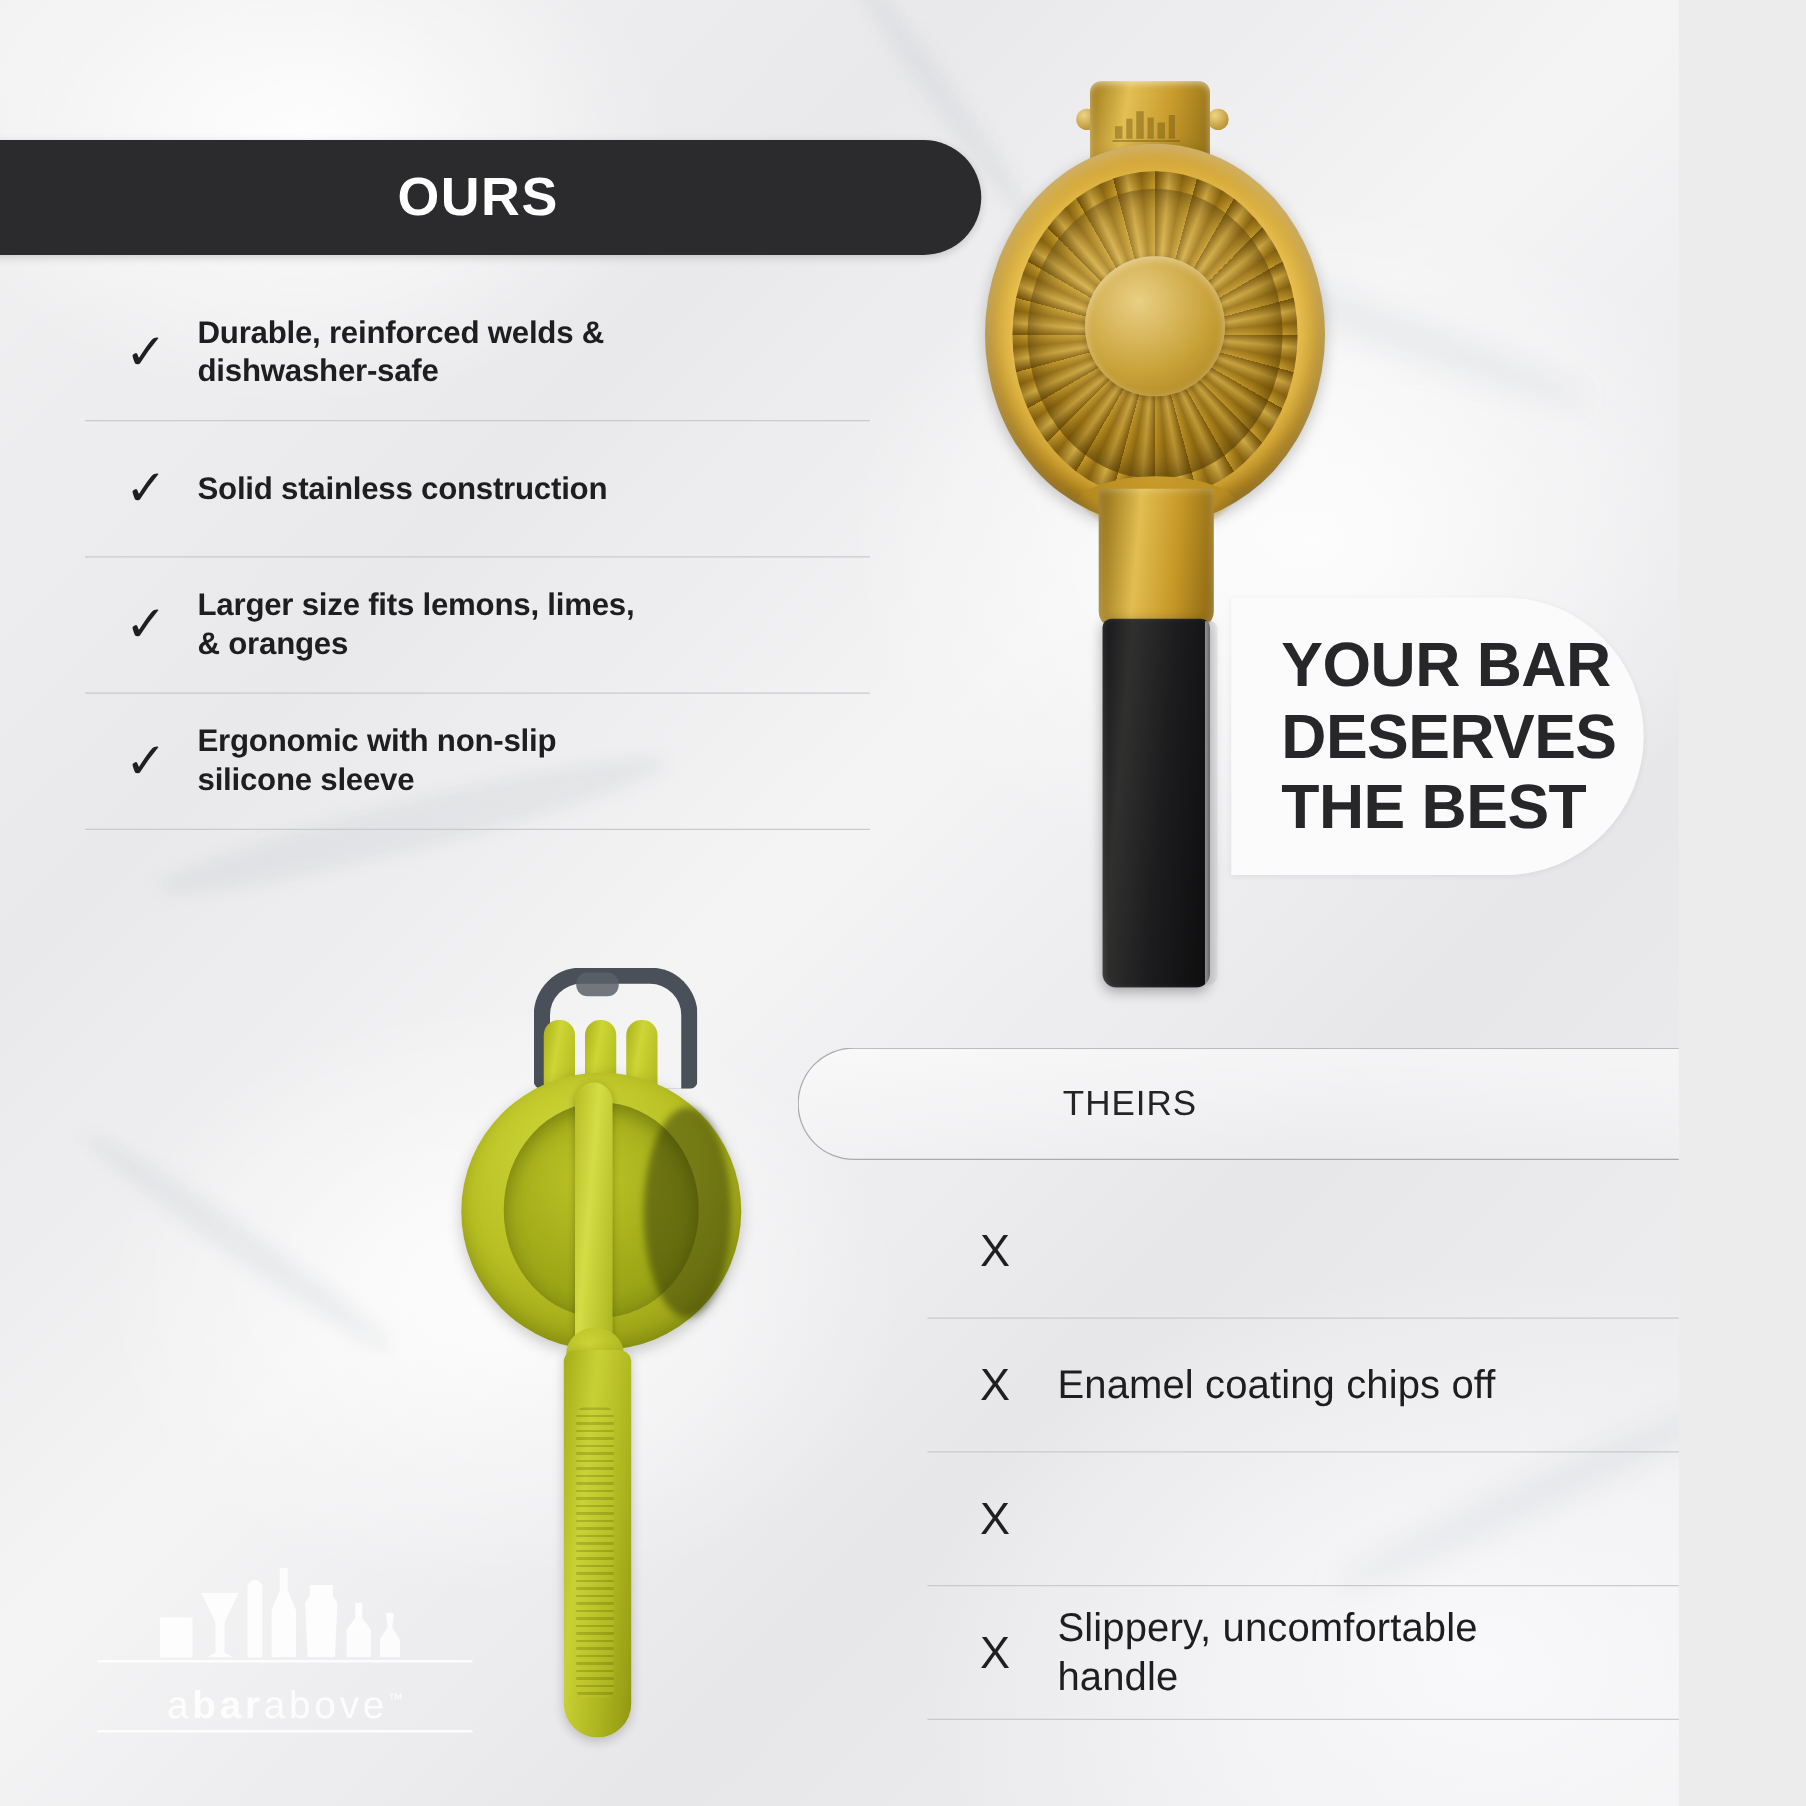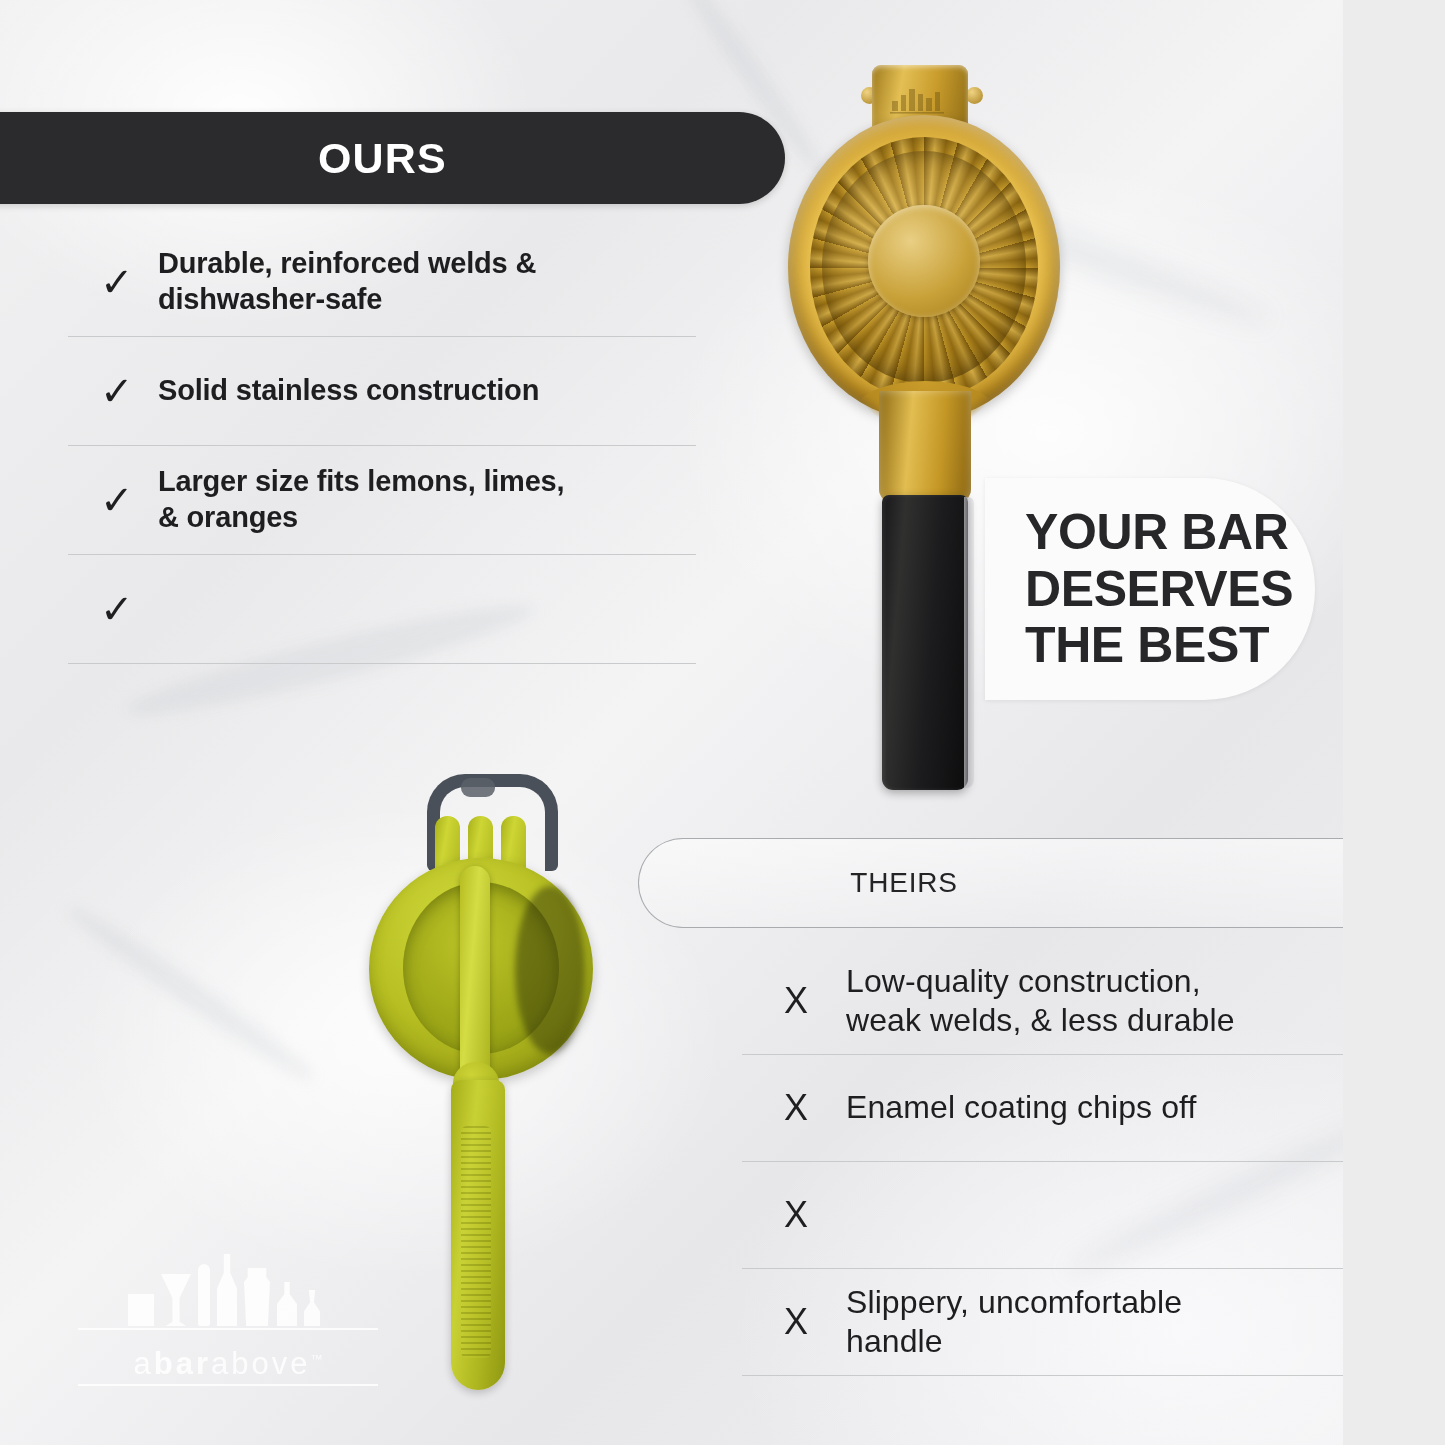--- a/index.html
+++ b/index.html
@@ -37,21 +37,21 @@
   .o-row{
     position:relative;display:flex;align-items:center;
     border-bottom:1.6px solid #c9cacc;min-height:96px;padding:6px 0;
   }
   .o-row:first-child{border-top:none;}
   .o-check{
     width:58px;flex:0 0 58px;font-size:40px;color:#1f1f21;font-weight:400;
     text-align:left;line-height:1;padding-left:32px;
   }
   .o-text{
-    font-size:29px;line-height:1.23;color:#1e1e20;font-weight:700;
+    font-size:25px;line-height:1.23;color:#1e1e20;font-weight:700;
     letter-spacing:-.2px;white-space:pre-line;
   }
 
   
   .callout{
     position:absolute;left:985px;top:478px;width:330px;height:222px;
     background:#fbfbfc;border-radius:0 112px 112px 0;
     display:flex;align-items:center;
     box-shadow:0 1px 5px rgba(0,0,0,.07);
   }
@@ -247,20 +247,22 @@
       <div class="o-check">✓</div>
       <div class="o-text">Solid stainless construction</div>
     </div>
     <div class="o-row">
       <div class="o-check">✓</div>
       <div class="o-text">Larger size fits lemons, limes,
 &amp; oranges</div>
     </div>
     <div class="o-row">
       <div class="o-check">✓</div>
+      <div class="o-text">Ergonomic with non-slip
+silicone sleeve</div>
     </div>
   </div>
 
   <div id="gold">
     <div class="g-pin l"></div>
     <div class="g-pin r"></div>
     <div class="g-hinge"></div>
     <svg class="g-logo" viewBox="0 0 70 34">
       <g fill="#6b5210">
         <rect x="6" y="16" width="6" height="10"></rect>
@@ -305,22 +307,20 @@
     <div class="gr-ribs"></div>
   </div>
 
   <div class="theirs-pill">
     <span>THEIRS</span>
   </div>
 
   <div class="theirs-list">
     <div class="t-row">
       <div class="t-x">X</div>
-      <div class="t-text">Low-quality construction,
-weak welds, &amp; less durable</div>
     </div>
     <div class="t-row">
       <div class="t-x">X</div>
       <div class="t-text">Enamel coating chips off</div>
     </div>
     <div class="t-row">
       <div class="t-x">X</div>
     </div>
     <div class="t-row">
       <div class="t-x">X</div>

